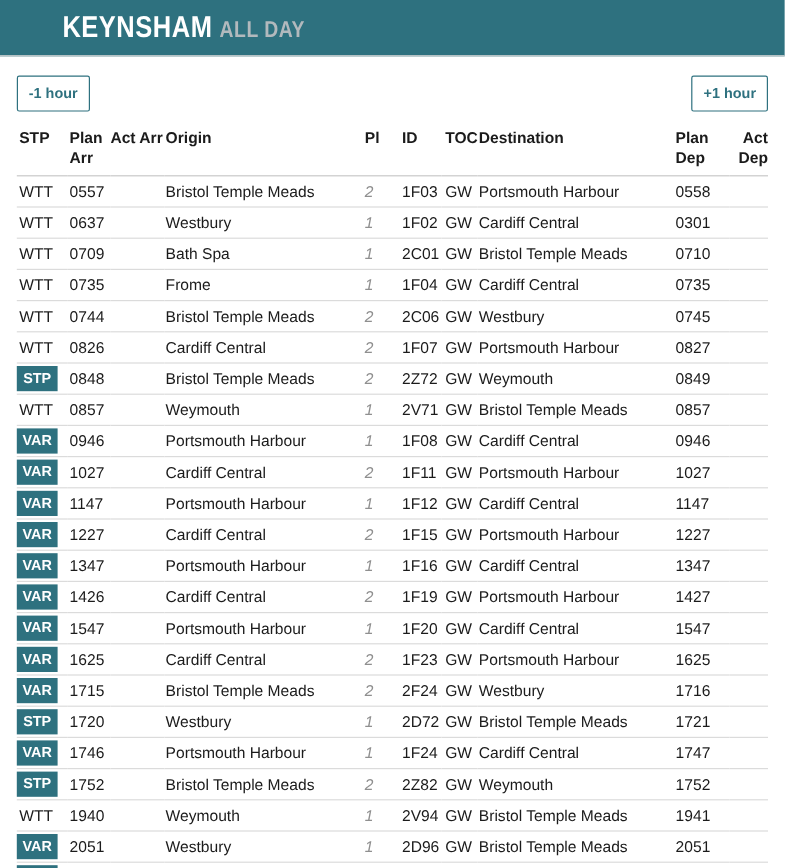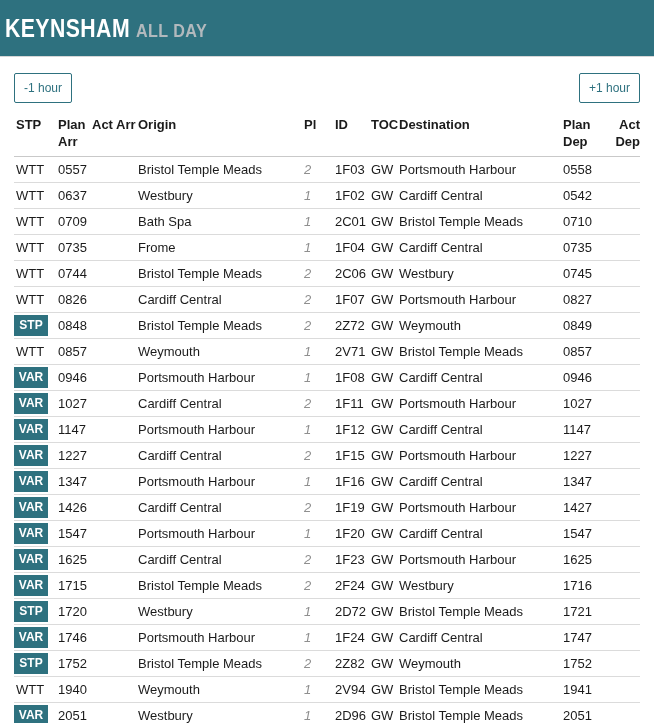--- a/index.html
+++ b/index.html
@@ -11,25 +11,26 @@
   }
   * { box-sizing: border-box; }
   html, body {
     margin: 0; padding: 0;
     width: 654px;
     background: #ffffff;
     color: #1b1b1b;
     font-family: "Liberation Sans", sans-serif;
   }
   .topbar {
-    height: 57px;
+    height: 47px;
     background: var(--accent);
     display: flex;
     align-items: center;
     border-bottom: 1px solid #d6d6d6;
+    padding-left: 47px;
   }
   .titles {
     transform: scaleX(0.85);
     transform-origin: left center;
     margin-left: 5px;
     white-space: nowrap;
   }
   .station {
     font-size: 25px;
     font-weight: 700;
@@ -48,21 +49,21 @@
     justify-content: space-between;
     align-items: flex-start;
     padding: 16px 14px 0 14px;
   }
   .hour-btn {
     background: #ffffff;
     border: 1px solid var(--accent);
     color: var(--accent);
     font-family: inherit;
     font-size: 12px;
-    font-weight: 400;
+    font-weight: 700;
     padding: 8px 9px;
     border-radius: 2px;
     cursor: pointer;
     line-height: 12px;
     text-align: right;
   }
   table.services {
     table-layout: fixed;
     border-collapse: collapse;
     width: 626px;
@@ -167,21 +168,21 @@
   </tr>
       <tr>
     <td class="c-stp"><span class="stp-text plain">WTT</span></td>
     <td class="c-planarr">0637</td>
     <td class="c-actarr"></td>
     <td class="c-origin">Westbury</td>
     <td class="c-platform">1</td>
     <td class="c-id">1F02</td>
     <td class="c-toc">GW</td>
     <td class="c-dest">Cardiff Central</td>
-    <td class="c-plandep">0542</td>
+    <td class="c-plandep">0301</td>
     <td class="c-actdep"></td>
   </tr>
       <tr>
     <td class="c-stp"><span class="stp-text plain">WTT</span></td>
     <td class="c-planarr">0709</td>
     <td class="c-actarr"></td>
     <td class="c-origin">Bath Spa</td>
     <td class="c-platform">1</td>
     <td class="c-id">2C01</td>
     <td class="c-toc">GW</td>

